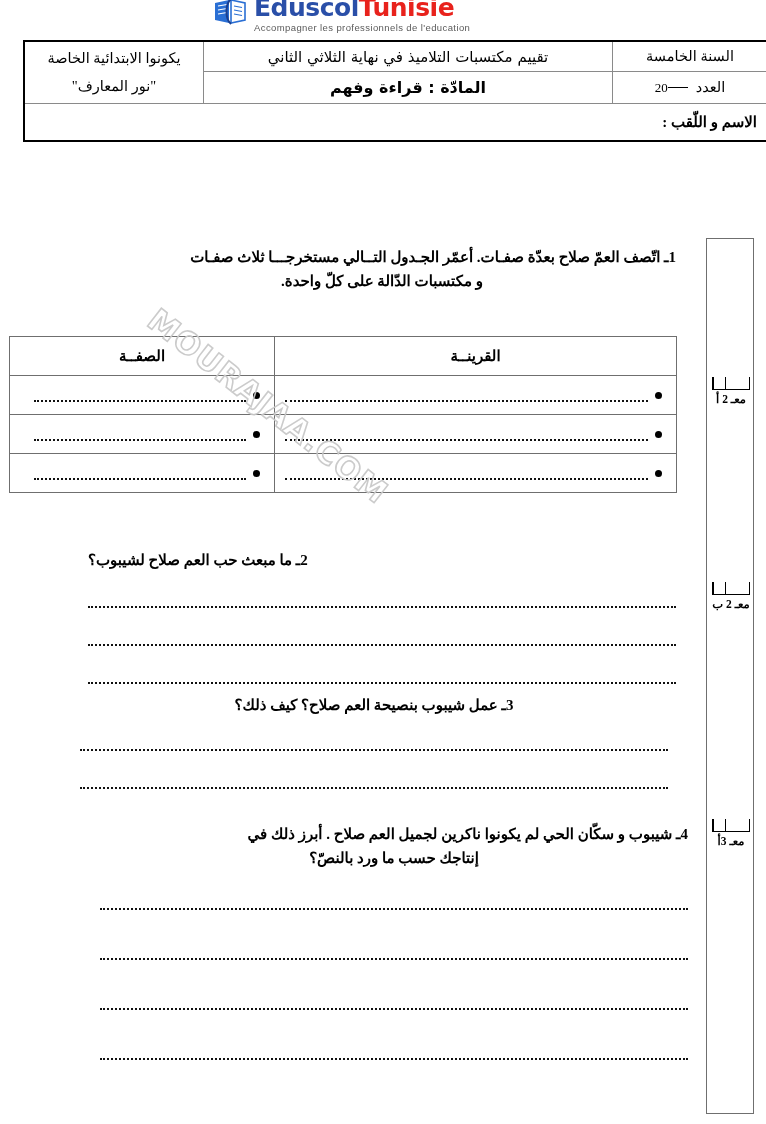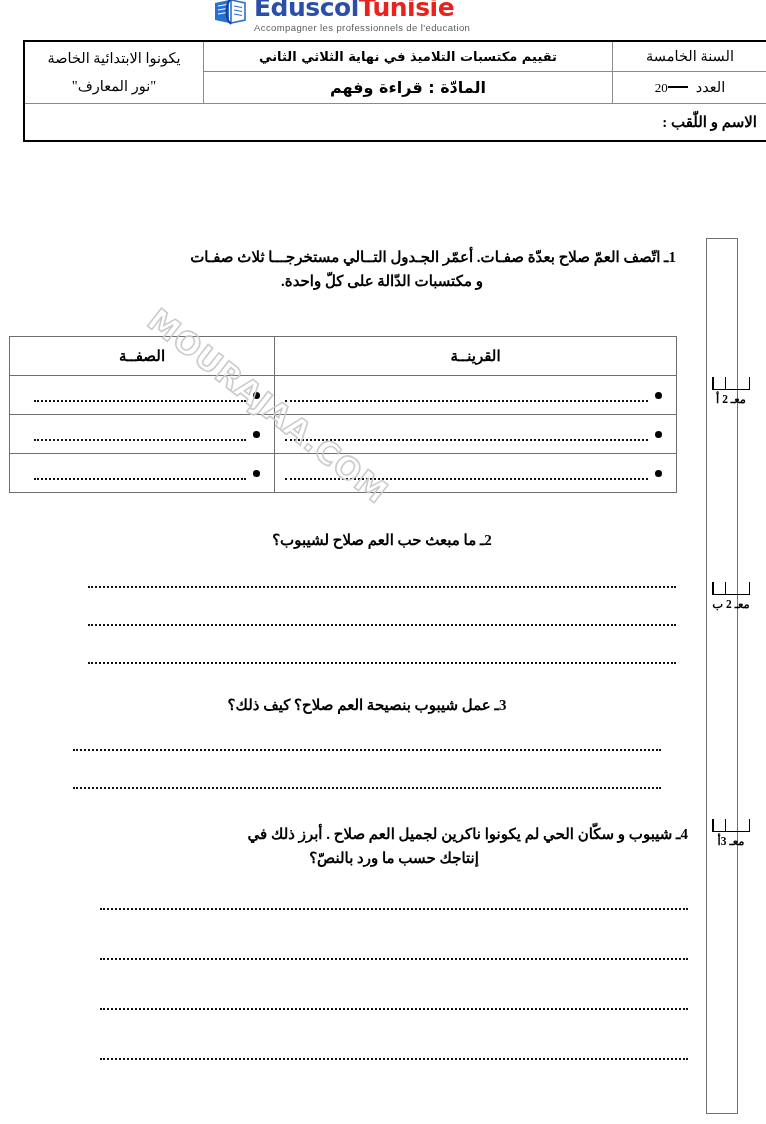--- a/index.html
+++ b/index.html
@@ -86,22 +86,22 @@
   }
   .hdr-school {
     width: 162px;
     font-size: 14.5px;
     line-height: 1.9;
     text-align: center;
   }
   .hdr-title {
     width: 392px;
     font-family: "DejaVu Sans", sans-serif;
-    font-weight: bold;
-    font-size: 13px;
+    font-weight: normal;
+    font-size: 15px;
     letter-spacing: -0.3px;
     padding-top: 6px;
     padding-bottom: 6px;
     vertical-align: top;
   }
   .hdr-year {
     width: 138px;
     font-size: 14.5px;
     vertical-align: top;
     padding-top: 8px;
@@ -144,21 +144,21 @@
     font-size: 15px;
     height: 30px;
     padding-right: 10px;
   }
 
   
   .rubric-rail {
     position: absolute;
     left: 706px;
     top: 238px;
-    width: 32px;
+    width: 48px;
     height: 876px;
     border: 1.5px solid #6f6f6f;
     background: #fff;
     box-sizing: border-box;
   }
   .rubric-item {
     position: absolute;
     left: 0;
     width: 48px;
     text-align: center;
@@ -431,32 +431,32 @@
       </td>
     </tr>
   </tbody>
 </table>
 
 <div class="watermark">
   <div class="watermark-text">MOURAJAA.COM</div>
 </div>
 
 <div class="q-block" style="left:88px; top:528px; width:588px;">
-  <div class="q-text" style="text-align:center;">
+  <div class="q-text" style="text-align:left;margin-top:20px;">
     <span>2ـ ما مبعث حب العم صلاح لشيبوب؟</span>
   </div>
   <div style="height:14px;"></div>
   <div class="dots-line"></div>
   <div class="dots-gap"></div>
   <div class="dots-line"></div>
   <div class="dots-gap"></div>
   <div class="dots-line"></div>
 </div>
 
-<div class="q-block" style="left:73px; top:693px; width:588px;">
+<div class="q-block" style="left:80px; top:693px; width:588px;">
   <div class="q-text" style="text-align:center;">
     <span>3ـ عمل شيبوب بنصيحة العم صلاح؟ كيف ذلك؟</span>
   </div>
   <div style="height:12px;"></div>
   <div class="dots-line"></div>
   <div class="dots-gap"></div>
   <div class="dots-line"></div>
 </div>
 
 <div class="q-block" style="left:100px; top:822px; width:588px;">

